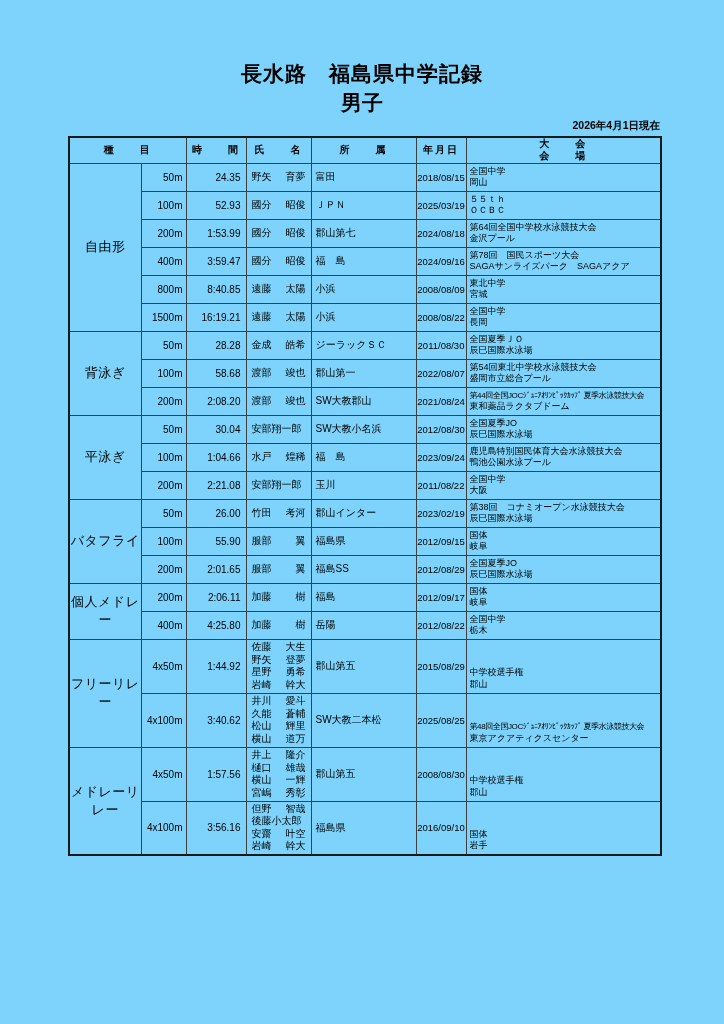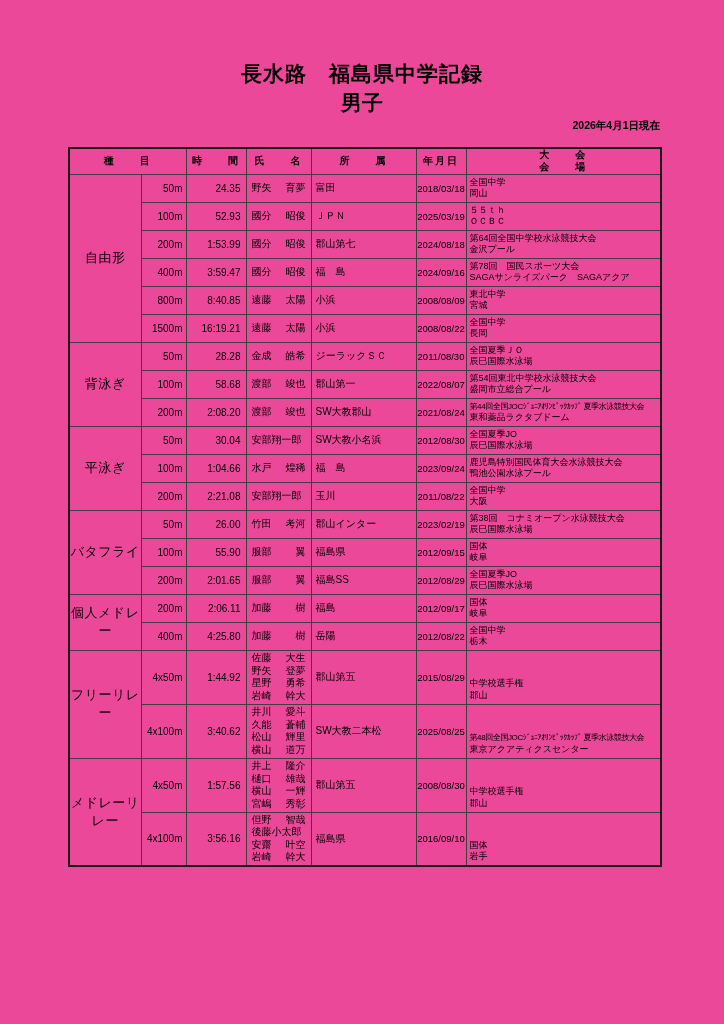--- a/index.html
+++ b/index.html
@@ -1,22 +1,22 @@
 <!DOCTYPE html>
 <html><head>
 <meta charset="utf-8">
 <style>
   * { box-sizing: border-box; }
   html,body { margin:0; padding:0; background:#ffffff; }
   body { width:724px; height:1024px; font-family:"Liberation Sans", sans-serif; color:#000; }
-  .page { position:relative; width:724px; height:1024px; background:#ec4899; overflow:hidden; }
+  .page { position:relative; width:724px; height:1024px; background:#7dd3fc; overflow:hidden; }
   .title { padding-top:60px; text-align:center; font-size:21px; font-weight:bold; letter-spacing:1px; }
   .subtitle { text-align:center; font-size:21px; font-weight:bold; margin-top:1px; }
   .asof { position:absolute; top:119px; right:64px; font-size:10.5px; font-weight:bold;text-align:right; }
-  table.records { position:absolute; left:68px; top:147px; width:592px; border-collapse:collapse; table-layout:fixed; border:2px solid #1a1a1a;padding-left:36px; }
+  table.records { position:absolute; left:68px; top:136px; width:592px; border-collapse:collapse; table-layout:fixed; border:2px solid #1a1a1a;padding-left:36px; }
   td, th { border:1px solid #3f3f3f; padding:0; vertical-align:middle; overflow:hidden; }
   thead tr { height:26px; }
   th { font-size:10px; font-weight:bold; text-align:center; letter-spacing:2px; }
   th .hline { line-height:12px; letter-spacing:2px; }
   tr.row-normal { height:27px; }
   tr.row-relay { height:54px; }
   td.cat { text-align:center; font-size:13px; letter-spacing:0.5px; }
   td.dist { text-align:right; font-size:10px; padding-right:3px; }
   td.time { text-align:right; font-size:10px; padding-right:5px; }
   td.name { font-size:10px; padding:0 5px; }
@@ -66,21 +66,21 @@
           <td class="cat" rowspan="6">自由形</td>
           <td class="dist">50m</td>
           <td class="time">24.35</td>
           <td class="name">
             <div class="nm">
               <span>野矢</span>
               <span>育夢</span>
             </div>
           </td>
           <td class="aff">富田</td>
-          <td class="date">2018/03/18</td>
+          <td class="date">2018/08/15</td>
           <td class="meet">
             <div class="inner">
               <div class="line">全国中学</div>
               <div class="line">岡山</div>
             </div>
           </td>
         </tr>
         <tr class="row-normal">
           <td class="dist">100m</td>
           <td class="time">52.93</td>

